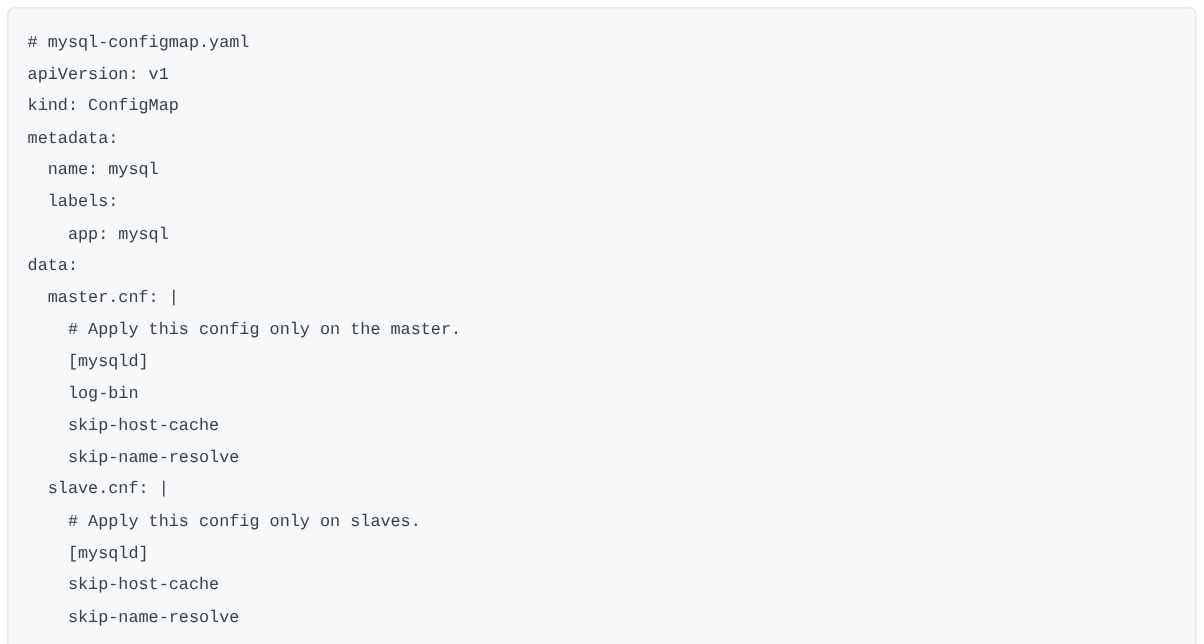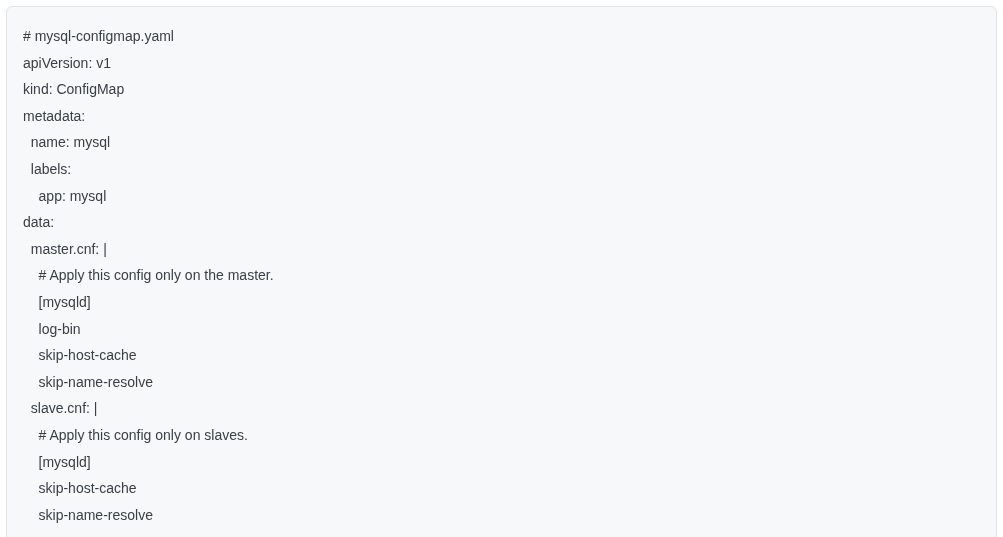--- a/index.html
+++ b/index.html
@@ -13,21 +13,21 @@
       padding: 6px;
     }
     .code-block {
       background: #f6f8fa;
       border: 1px solid #e1e4e8;
       border-radius: 6px;
       padding: 16px;
       overflow-x: auto;
     }
     pre {
-      font-family: Liberation Sans, sans-serif;
+      font-family: Liberation Mono, monospace;
       font-size: 14px;
       line-height: 1.9;
       color: #3a4047;
       white-space: pre;
     }
   </style>
 </head>
 <body>
 
 <div class="code-block">

